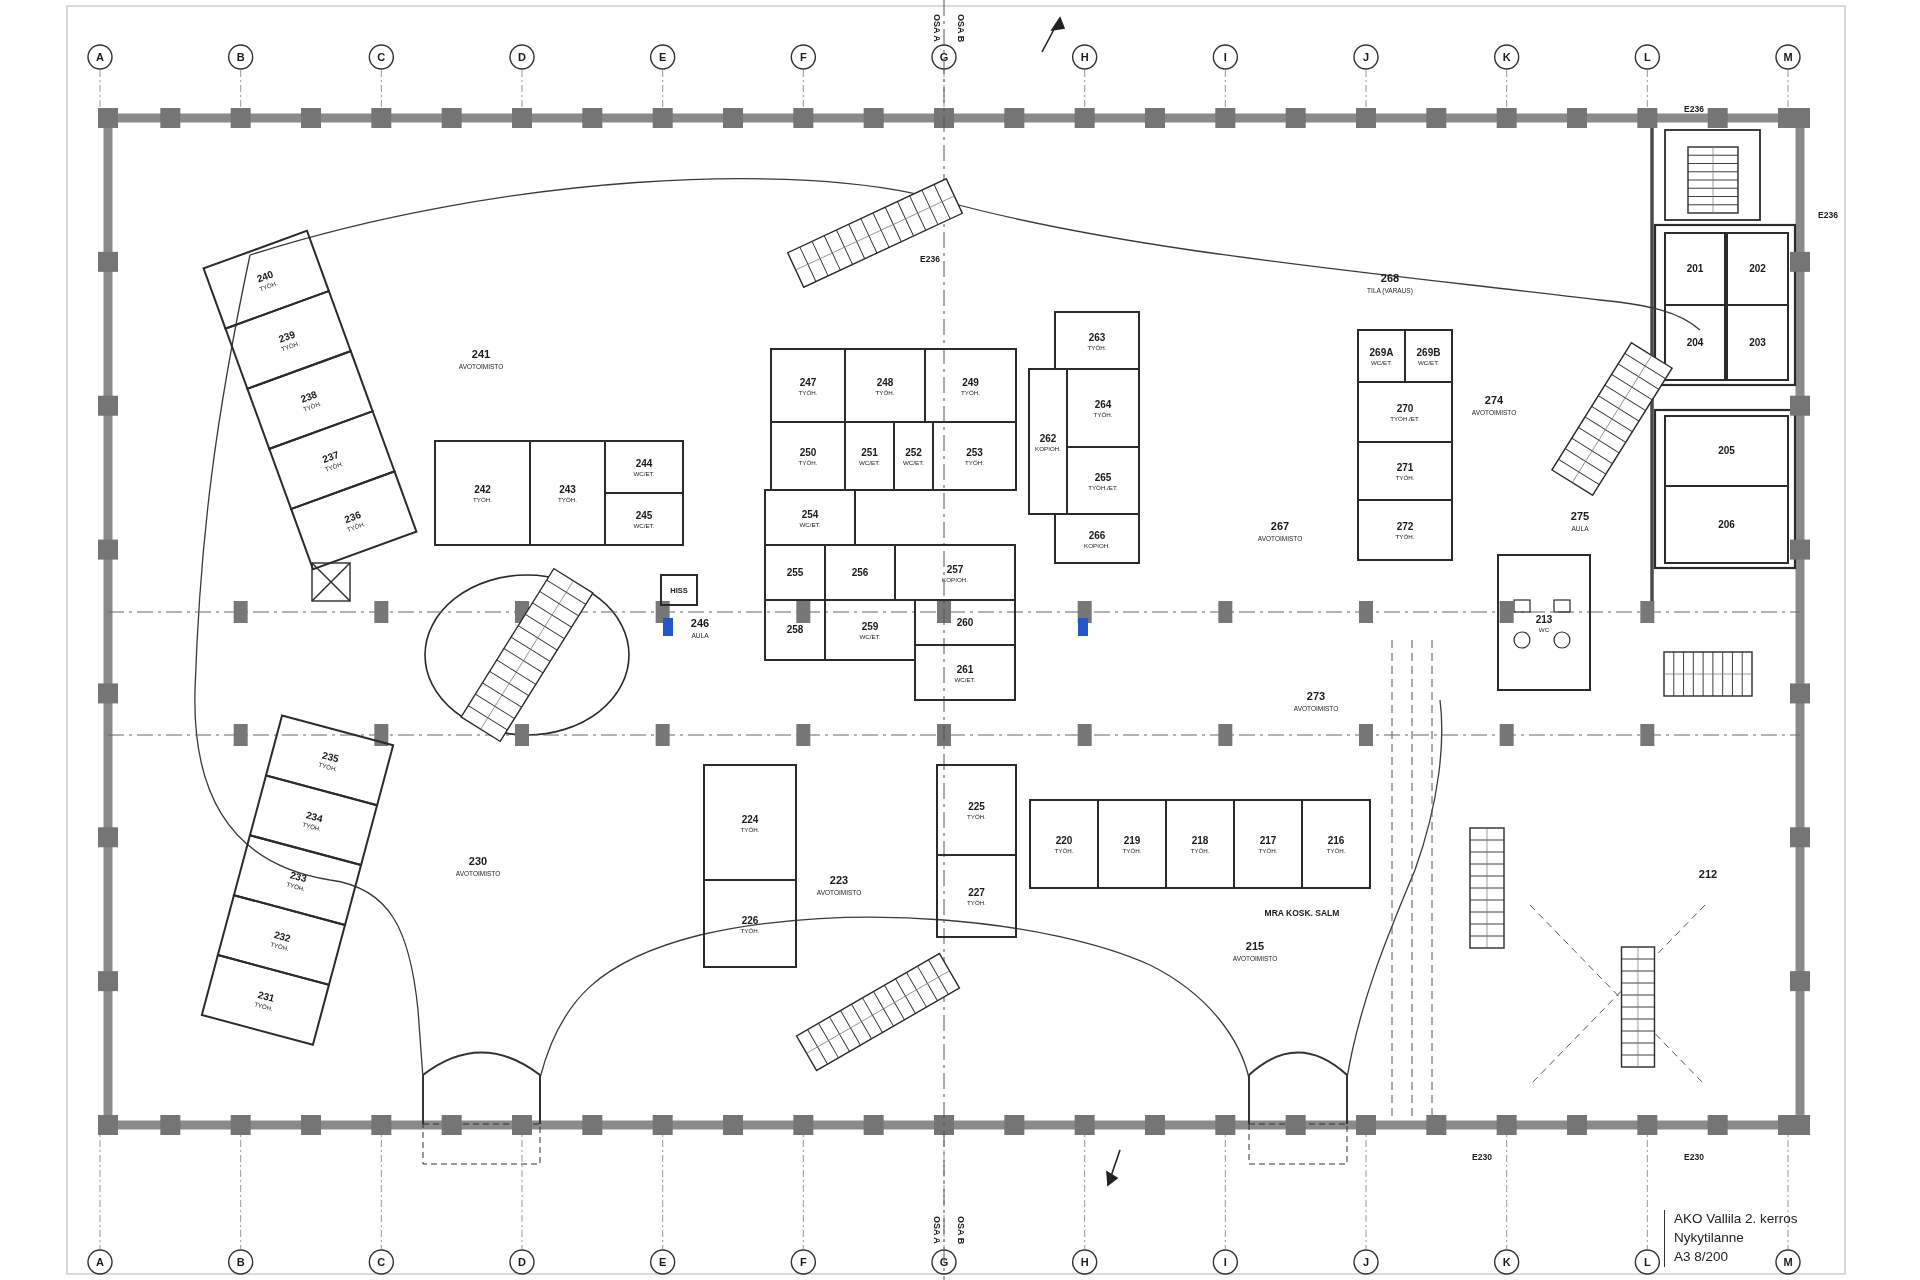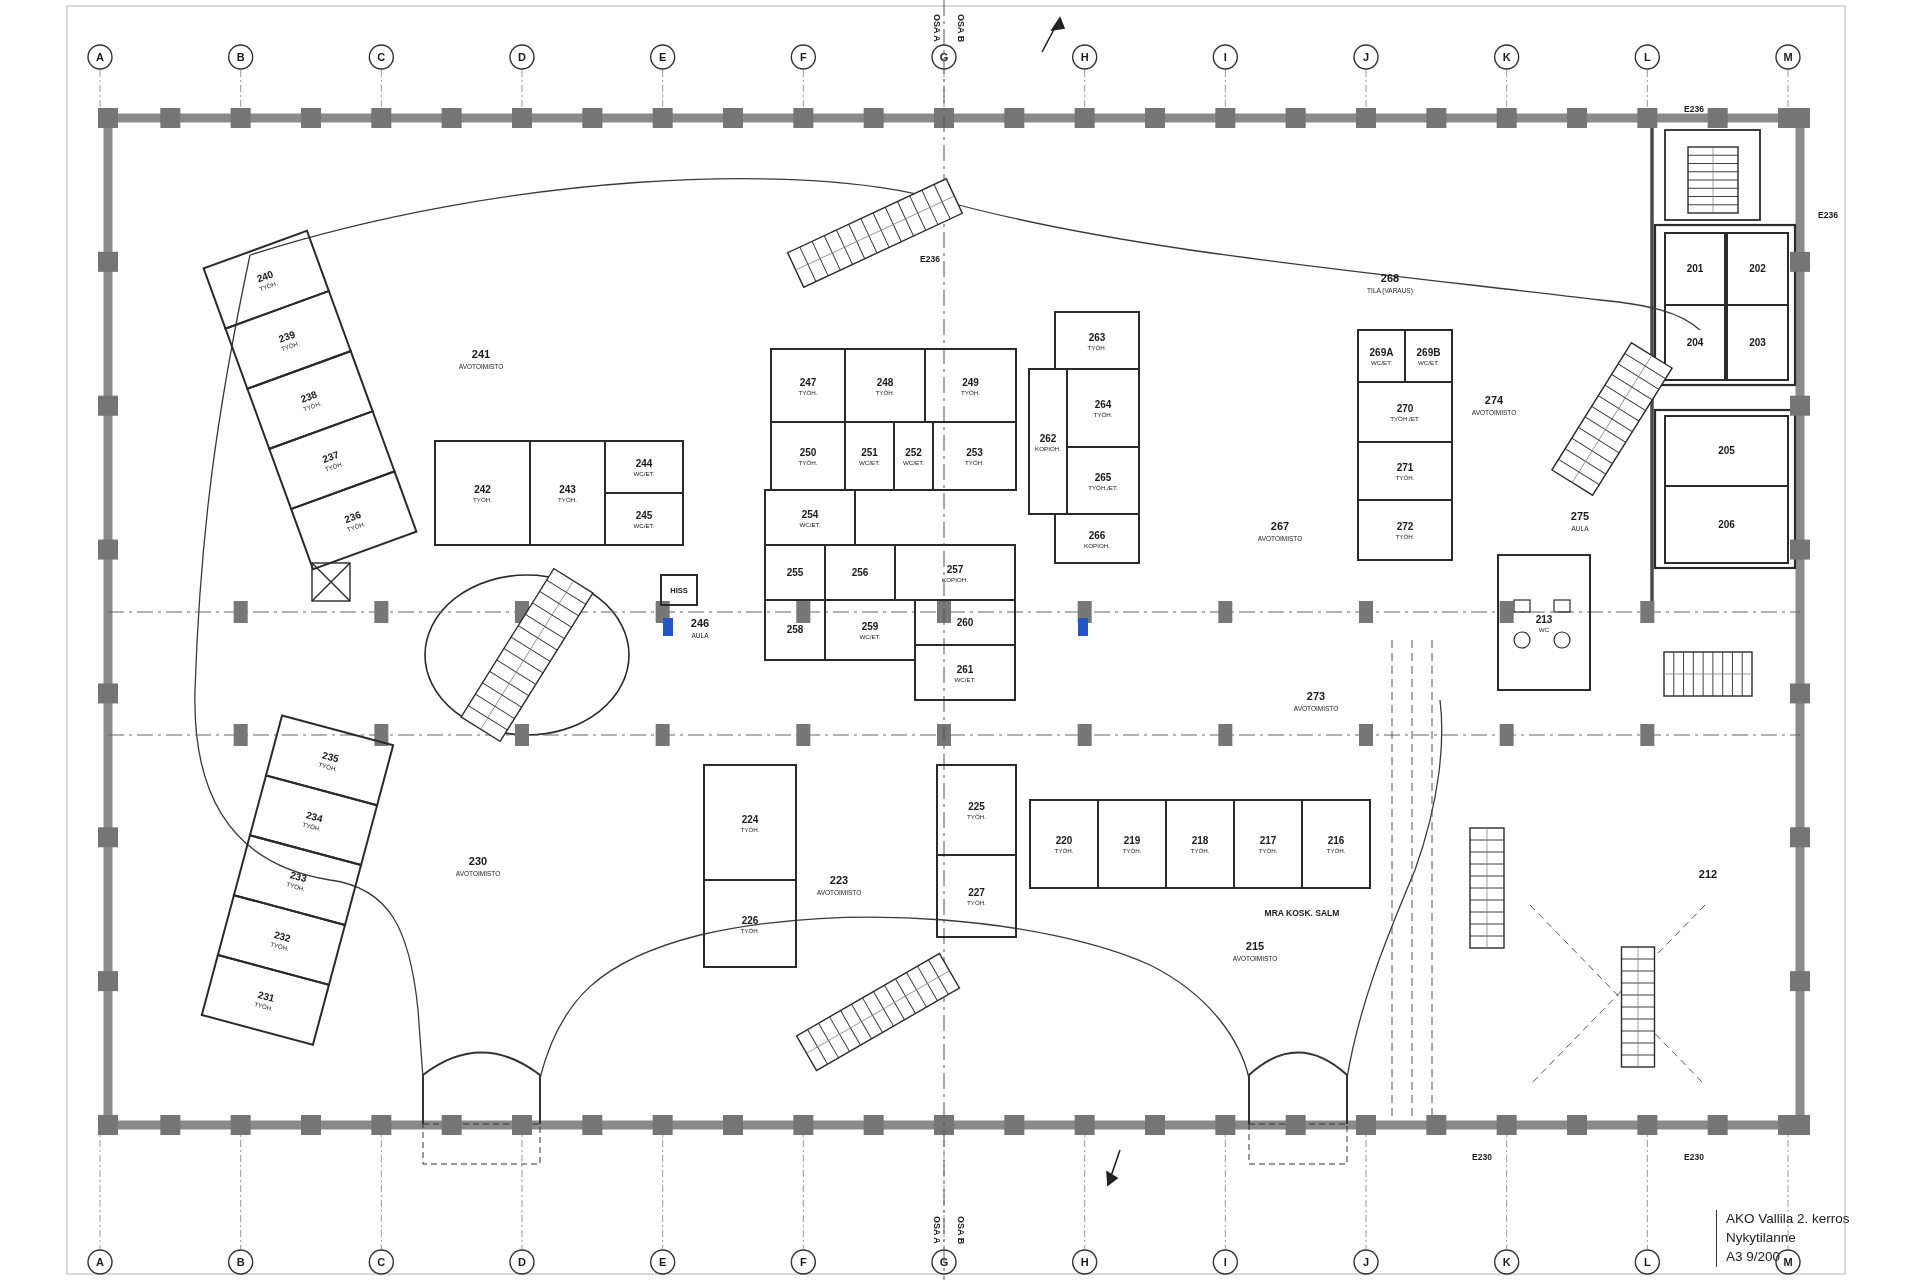--- a/index.html
+++ b/index.html
@@ -1,19 +1,19 @@
 <!DOCTYPE html>
 <html><head>
 <meta charset="utf-8">
 <style>
   html,body{margin:0;padding:0;background:#ffffff;}
   body{width:1920px;height:1280px;position:relative;font-family:"Liberation Sans",sans-serif;overflow:hidden;}
   svg{position:absolute;left:0;top:0;}
   svg text{font-family:"Liberation Sans",sans-serif;fill:#1a1a1a;}
-  .titleblock{position:absolute;left:1716px;top:1210px;border-left:1.5px solid #333;padding-left:9px;
+  .titleblock{position:absolute;left:1664px;top:1210px;border-left:1.5px solid #333;padding-left:9px;
     font-size:13.5px;line-height:1.4;color:#222;}
 </style>
 </head>
 <body>
 
 <svg id="plan" width="1920" height="1280" viewBox="0 0 1920 1280">
 
   <rect x="67" y="6" width="1778" height="1268" fill="none" stroke="#b5b5b5" stroke-width="1"></rect>
 
   <rect x="108" y="118" width="1692" height="1007" fill="none" stroke="#8a8a8a" stroke-width="9"></rect>
@@ -735,14 +735,14 @@
         <line x1="-33" y1="0" x2="33" y2="0" stroke="#777" stroke-width="0.7"></line>
       </g>
       <rect x="663" y="618" width="10" height="18" fill="#2356c7"></rect>
       <rect x="1078" y="618" width="10" height="18" fill="#2356c7"></rect>
     </g>
   </svg>
 
 <div class="titleblock">
   <div>AKO Vallila 2. kerros</div>
   <div>Nykytilanne</div>
-  <div>A3 9/200</div>
+  <div>A3 8/200</div>
 </div>
 
 </body></html>

